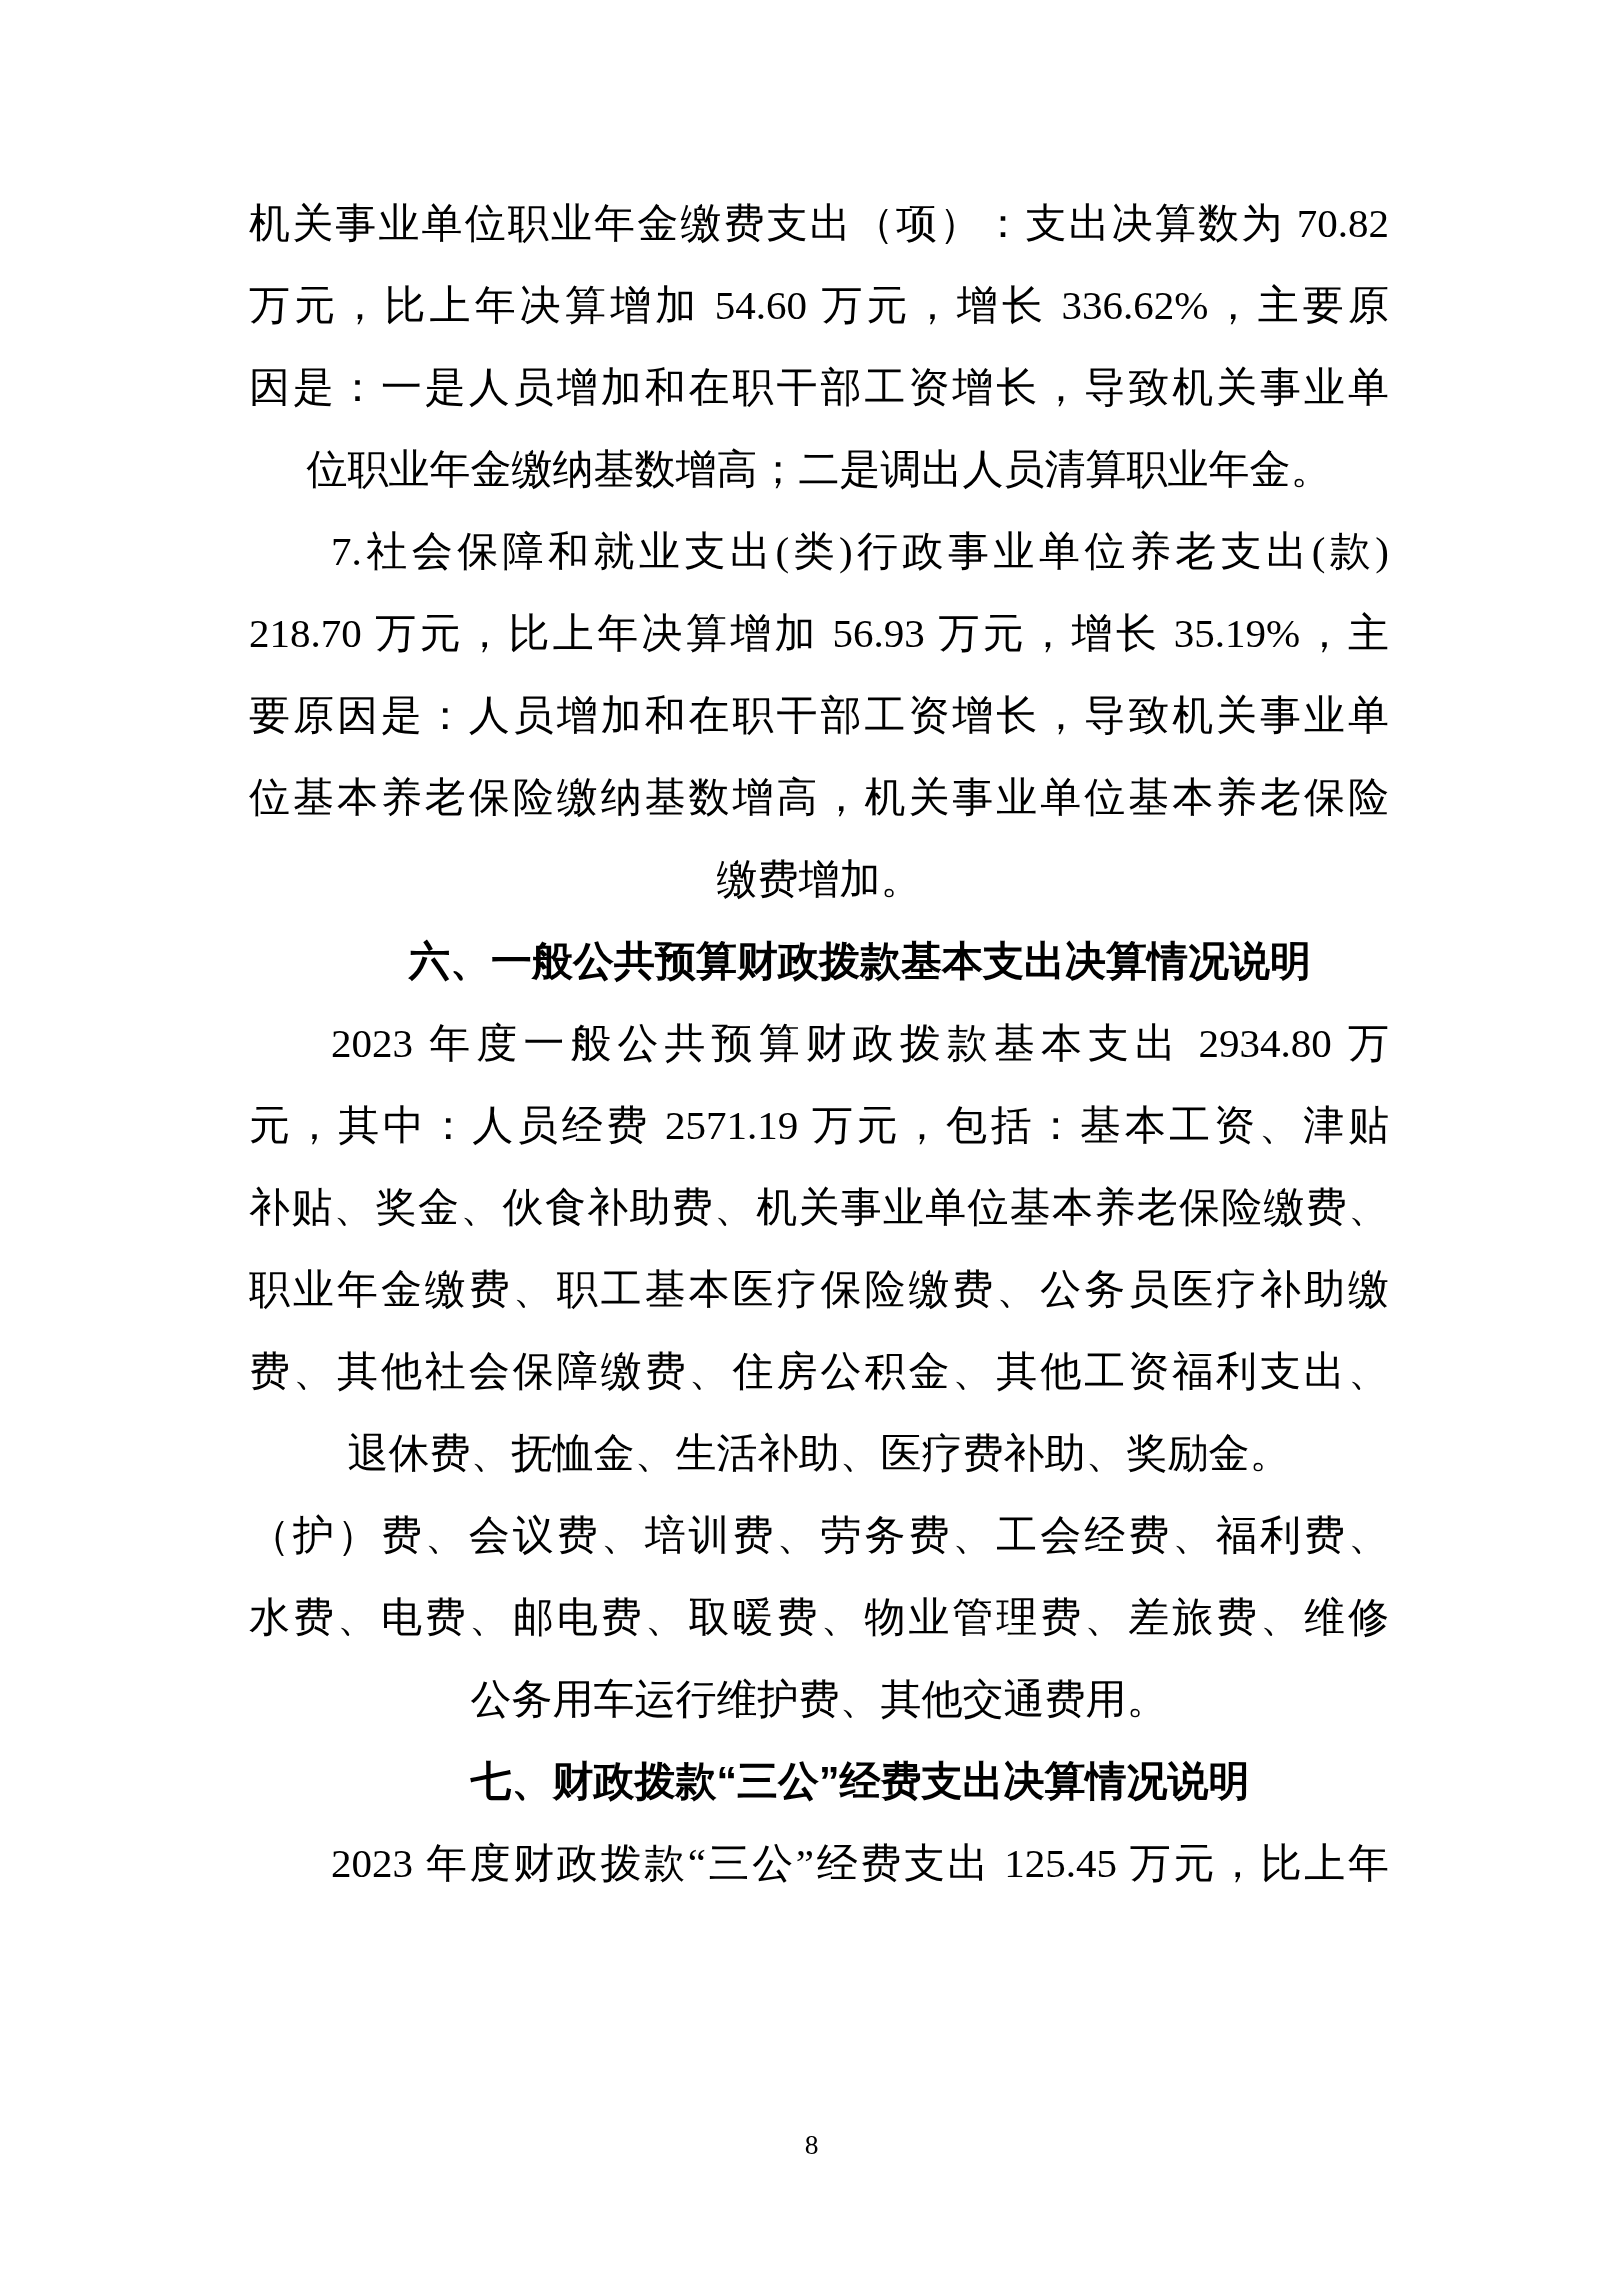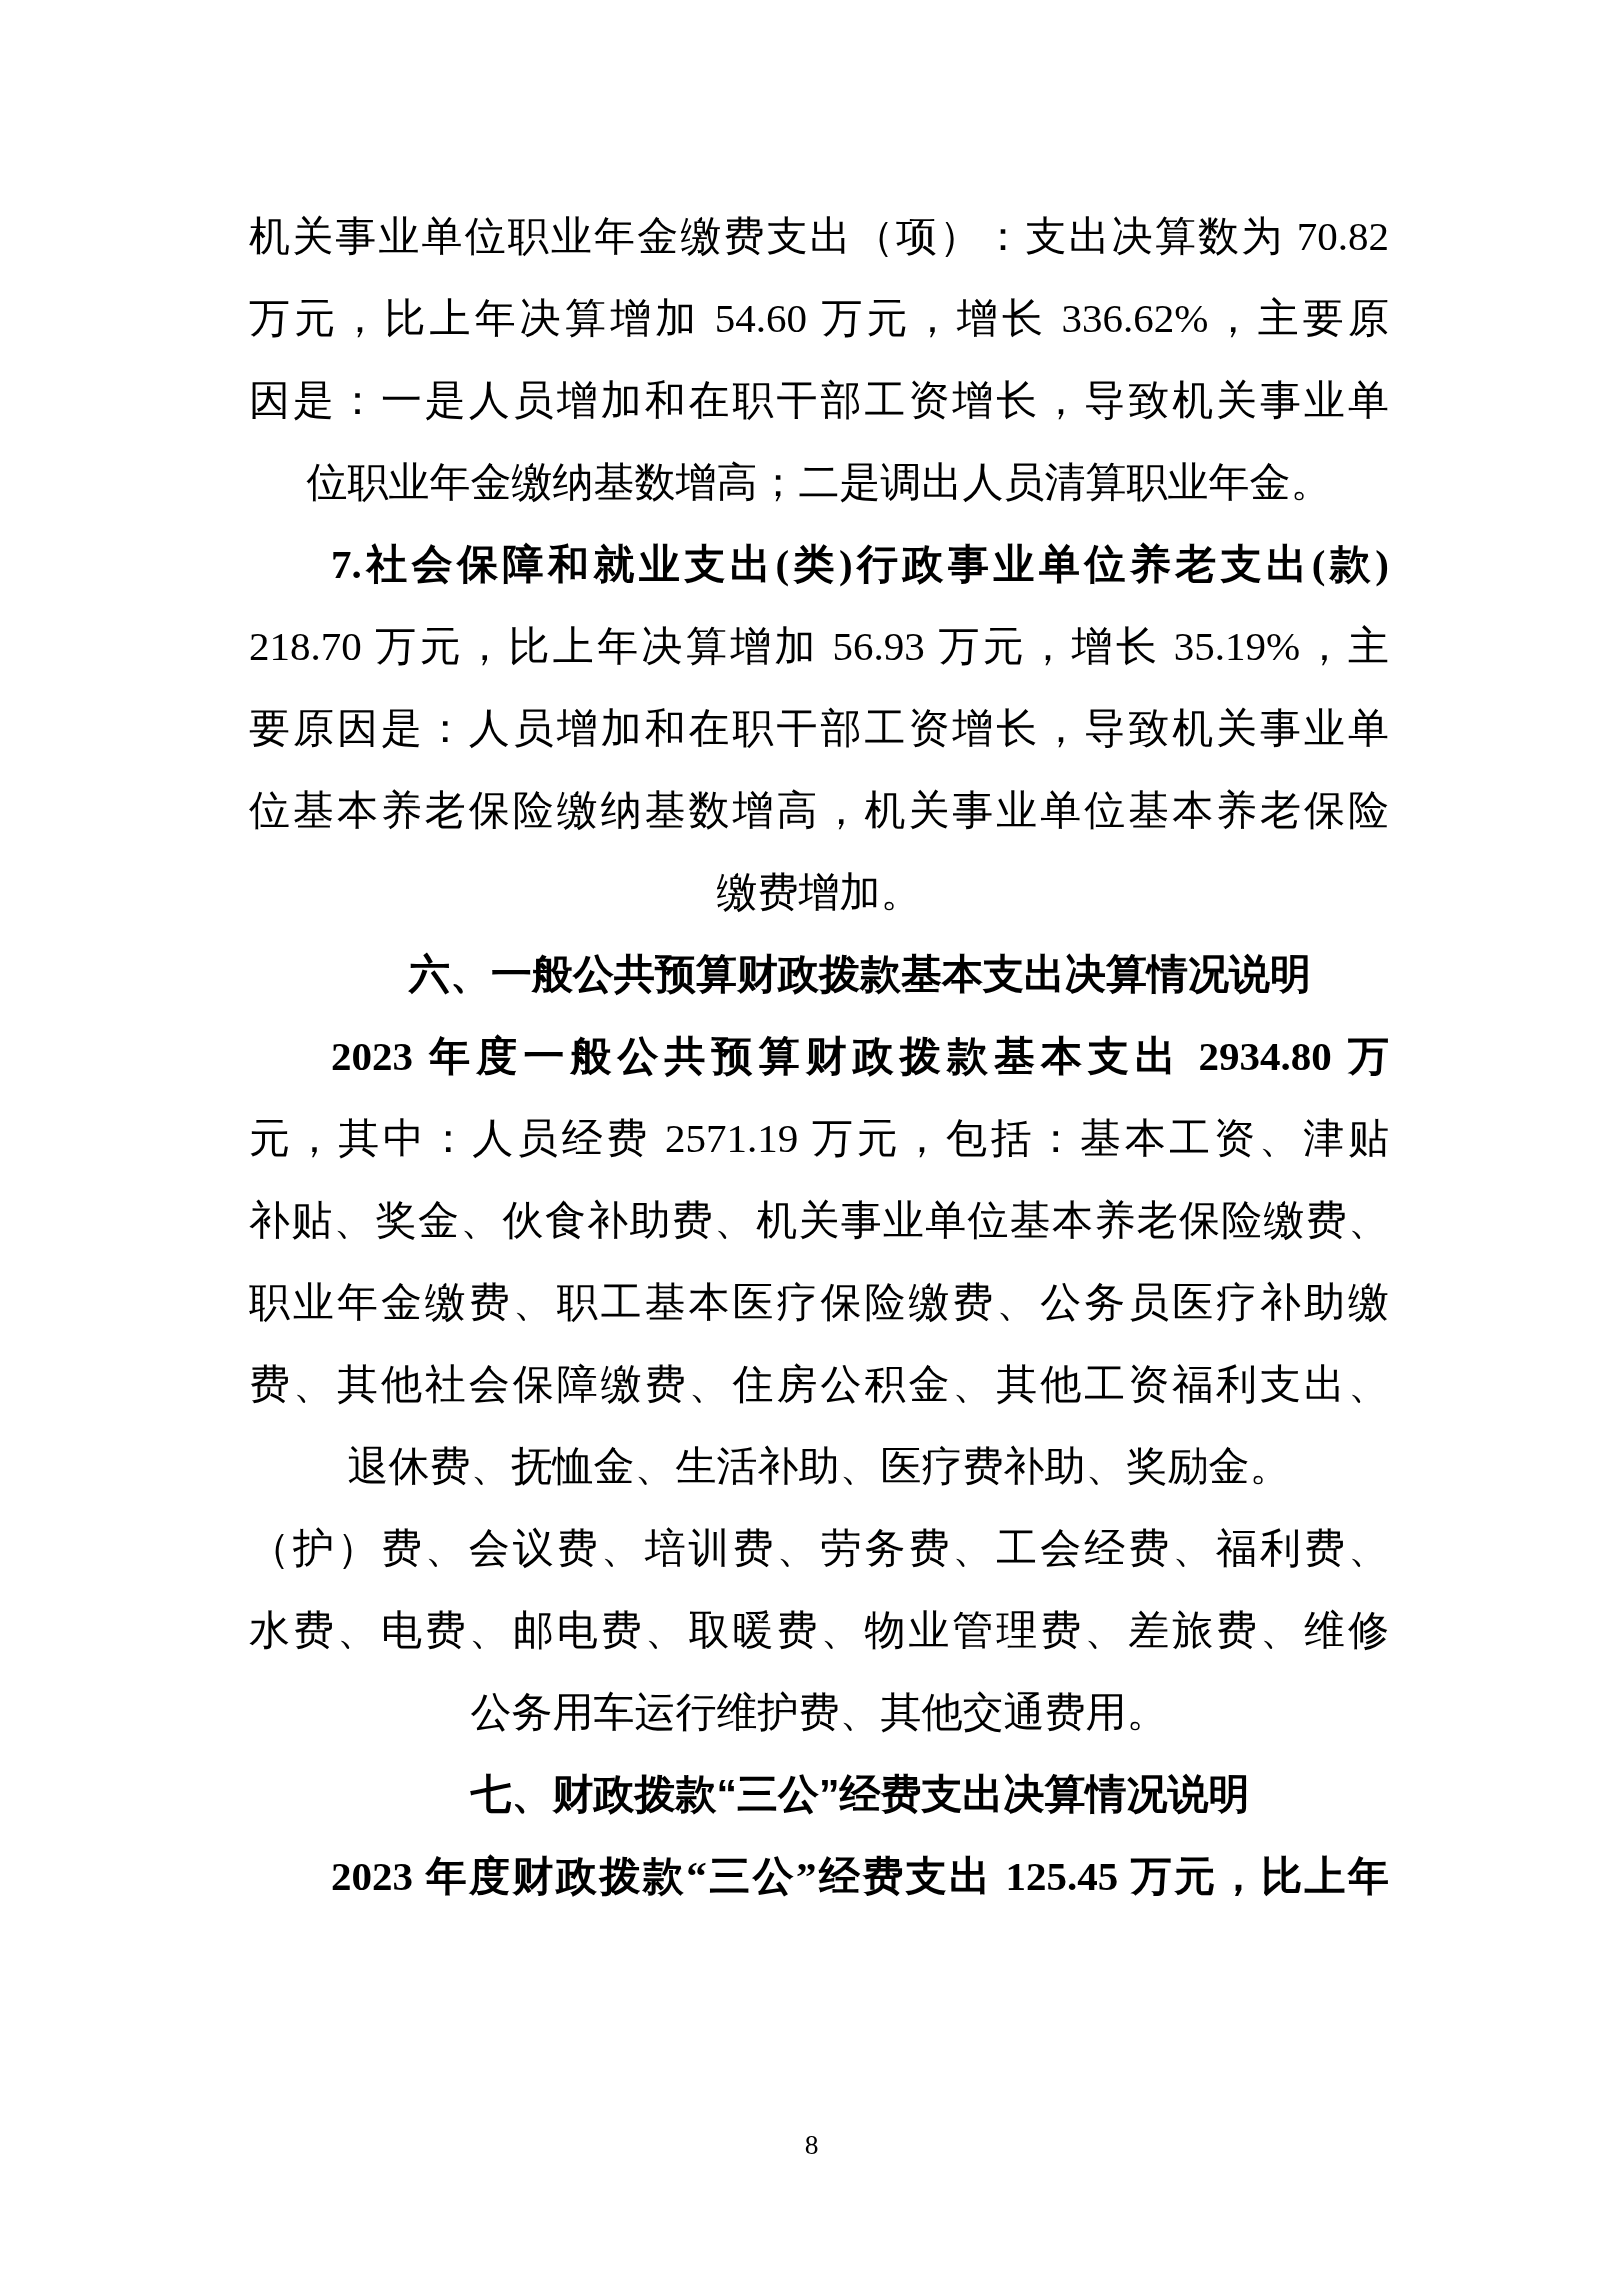--- a/index.html
+++ b/index.html
@@ -15,37 +15,36 @@
     font-family: "Liberation Serif", "DejaVu Serif", serif;
   }
   .page {
     position: absolute;
     inset: 0;
     background: #ffffff;
   }
   .textblock {
     position: absolute;
     left: 249px;
-    top: 195px;
+    top: 182px;
     width: 1140px;
   }
   .line {
     height: 82px;
     line-height: 82px;
     font-size: 41px;
     text-align: center;
   }
   .justify {
     text-align: justify;
     text-align-last: justify;
     text-justify: inter-character;
   }
   .indent {
     text-indent: 82px;
-    font-weight: bold;
   }
   .heading {
     font-family: "Liberation Sans", "DejaVu Sans", sans-serif;
     font-weight: 700;
   }
   .pageno {
     position: absolute;
     left: 0;
     top: 2104px;
     width: 100%;

